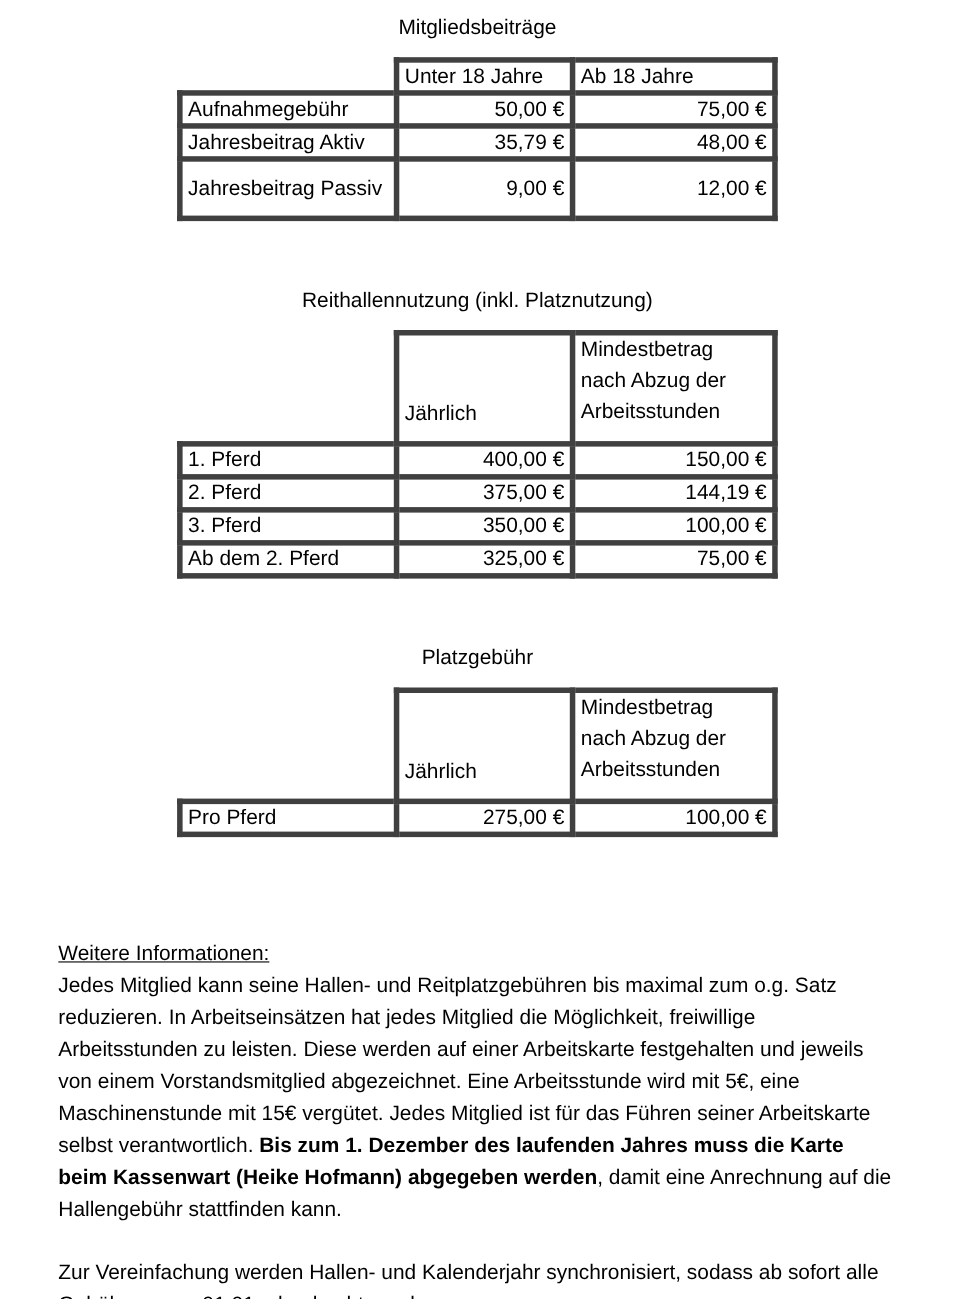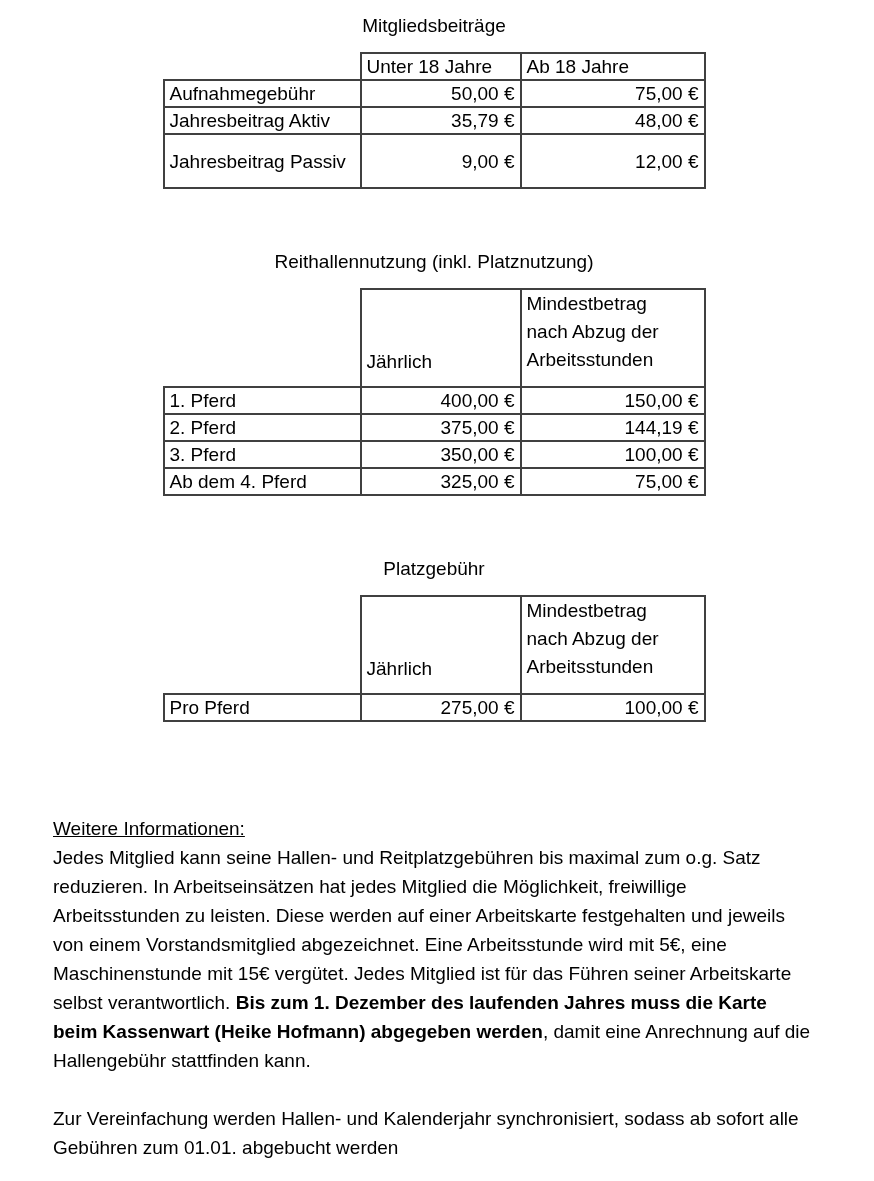--- a/index.html
+++ b/index.html
@@ -35,21 +35,21 @@
   table.fee {
     border-collapse: collapse;
     table-layout: fixed;
     width: 541px;
     margin: 0 auto;
   }
   table.fee col.c1 { width: 197px; }
   table.fee col.c2 { width: 160px; }
   table.fee col.c3 { width: 184px; }
   table.fee td {
-    border: 2px solid #404040;
+    border: 5px solid #404040;
     padding: 0 5px;
     height: 27px;
     line-height: 25px;
     font-size: 19px;
     vertical-align: middle;
     overflow: hidden;
   }
   table.fee td.corner { border: none; }
   table.fee td.head { text-align: left; font-weight: normal; }
   table.fee td.head-tall { height: 84px; vertical-align: bottom; padding-bottom: 12px; }
@@ -129,21 +129,21 @@
           <td class="lbl">2. Pferd</td>
           <td class="val">375,00 €</td>
           <td class="val">144,19 €</td>
         </tr>
         <tr>
           <td class="lbl">3. Pferd</td>
           <td class="val">350,00 €</td>
           <td class="val">100,00 €</td>
         </tr>
         <tr>
-          <td class="lbl">Ab dem 4. Pferd</td>
+          <td class="lbl">Ab dem 2. Pferd</td>
           <td class="val">325,00 €</td>
           <td class="val">75,00 €</td>
         </tr>
       </tbody>
     </table>
   </div>
 
   <div class="section">
     <h2 class="section-heading"><span>Platzgebühr</span></h2>
     <table class="fee">

